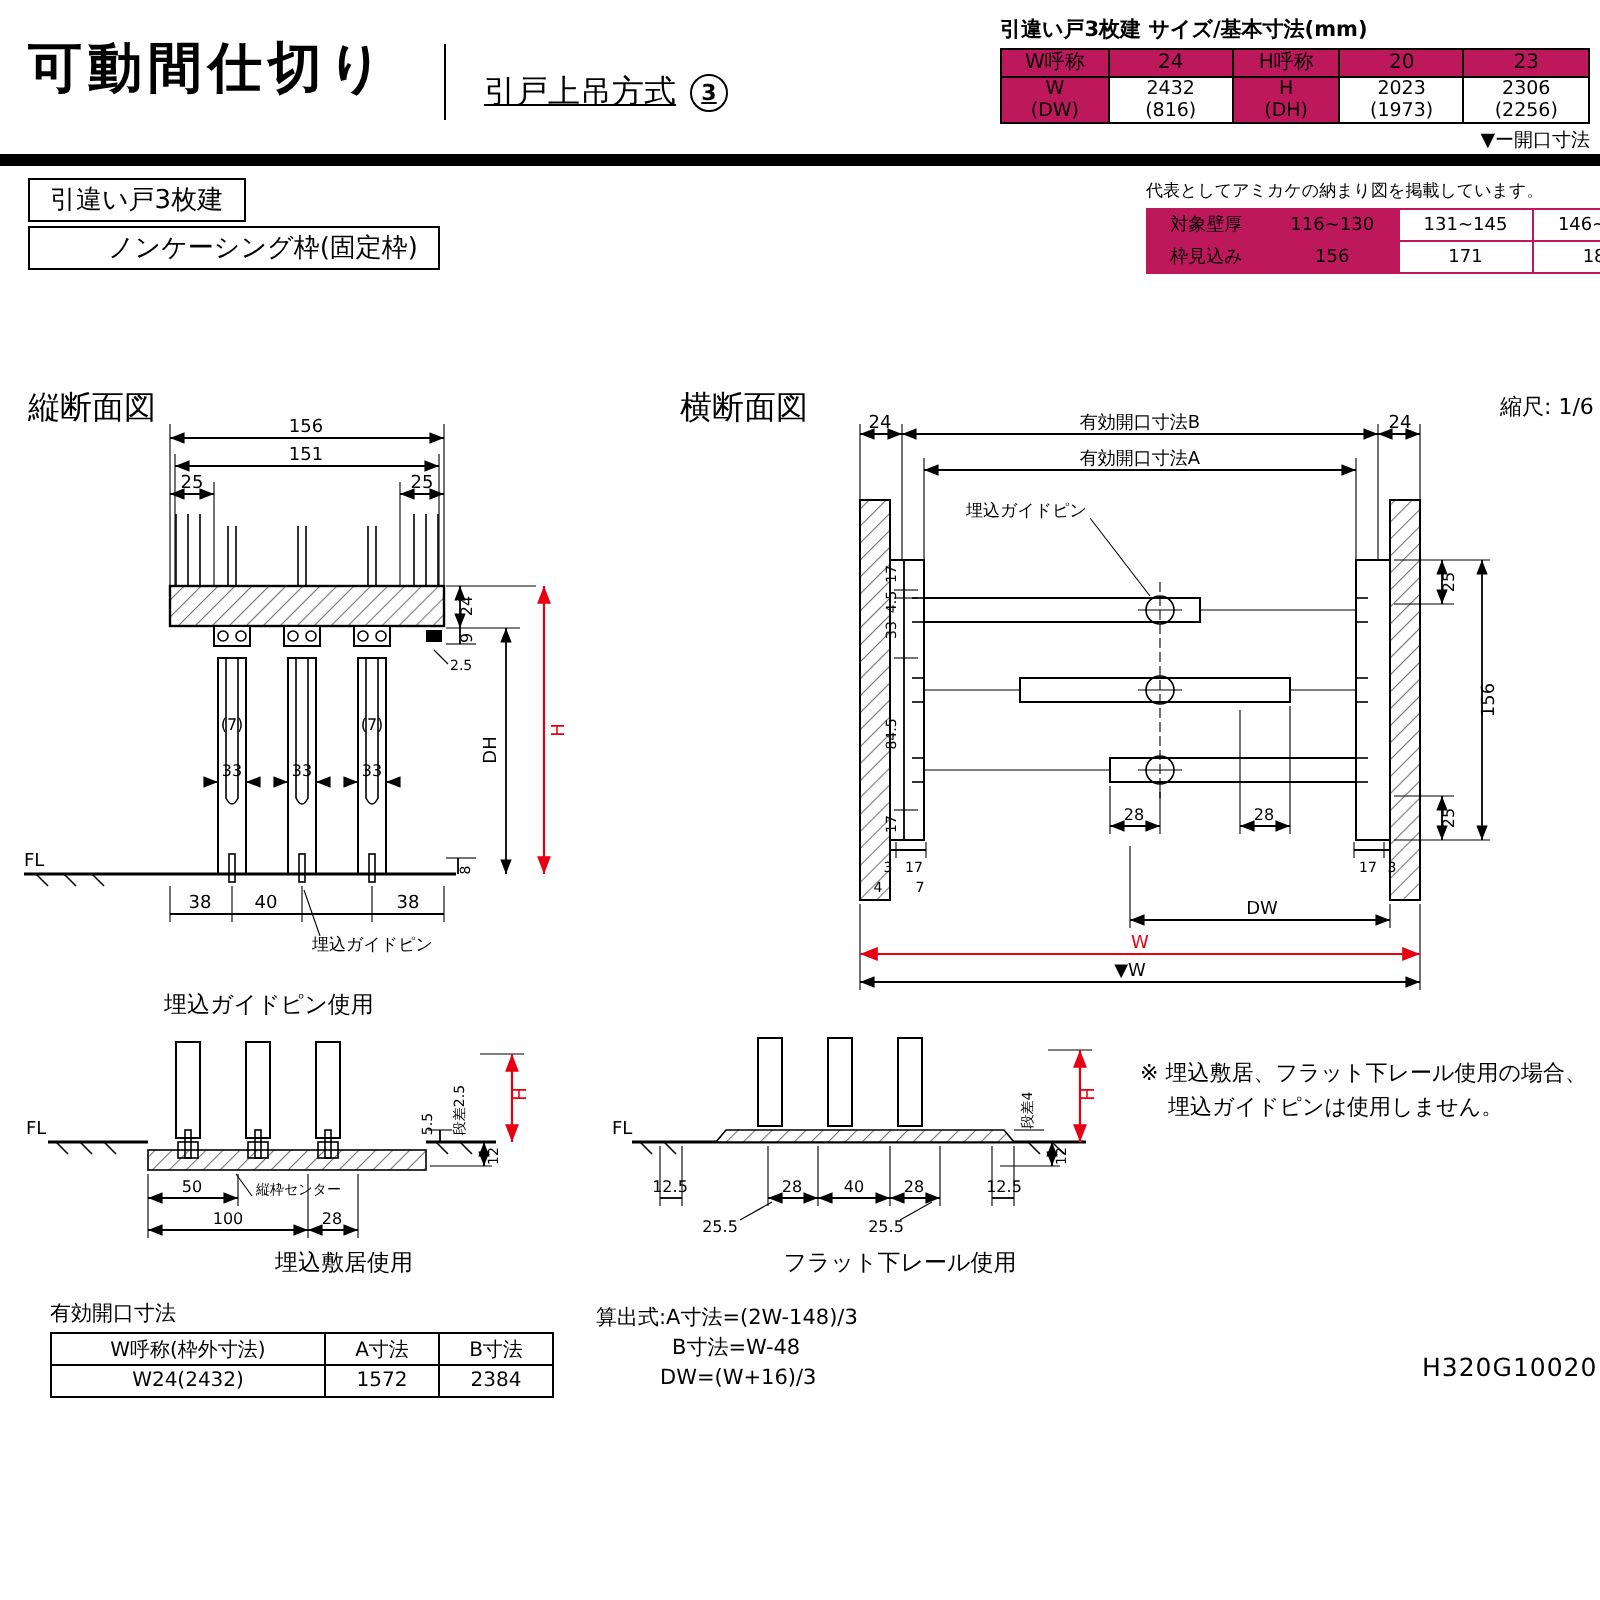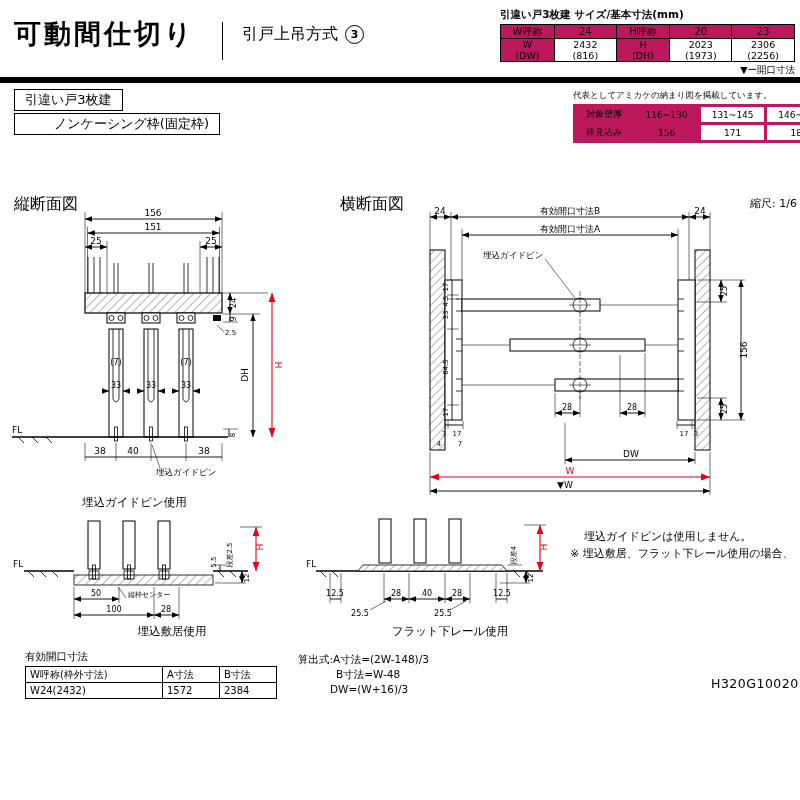--- a/index.html
+++ b/index.html
@@ -13,40 +13,40 @@
   .st-title{font-size:10.5px;font-weight:bold;margin-bottom:2px;white-space:nowrap}
   table.st{border-collapse:collapse}
   table.st td{border:1px solid #000;font-size:10px;text-align:center;padding:0 2px;line-height:13px}
   table.st td div{line-height:11px;font-size:9.5px}
   .g{background:#be185d}
   .st-note{font-size:9.5px;text-align:right;margin-top:2px}
   .blackbar{background:#000}
   .box{border:1.2px solid #000;font-size:13px;padding:1px 10px;background:#fff;width:max-content;white-space:nowrap}
   .wt-note{font-size:8.5px;display:flex;justify-content:space-between;white-space:nowrap}
   table.wt{border-collapse:collapse;margin-top:2px;width:100%}
-  table.wt td{border:3px solid #be185d;font-size:9px;text-align:center;height:15px;padding:0 2px;white-space:nowrap}
+  table.wt td{border:1px solid #be185d;font-size:9px;text-align:center;height:15px;padding:0 2px;white-space:nowrap}
   .dtitle{font-size:16px;white-space:nowrap}
   .scale{font-size:11px;white-space:nowrap}
   svg text{font-family:"DejaVu Sans","Liberation Sans",sans-serif;fill:#000}
   .dim{font-size:9px}
   .dim8{font-size:8px}
   .dim7{font-size:7px}
   .cap{font-size:11.5px}
   .lbl{font-size:8.5px}
   .dline{stroke:#000;stroke-width:0.9;fill:none}
   .ext{stroke:#000;stroke-width:0.55;fill:none}
   .thin{stroke:#000;stroke-width:0.8;fill:none}
   .thick{stroke:#000;stroke-width:1.4;fill:none}
   .wfill{fill:#fff;stroke:#000;stroke-width:1}
   .redl{stroke:#e60012;stroke-width:1.1;fill:none}
   .redt{fill:#e60012}
   .note-block{font-size:11px;line-height:17px;white-space:nowrap}
   .ot-title{font-size:10.5px;margin-bottom:2px}
   table.ot{border-collapse:collapse}
-  table.ot td{border:1px solid #000;font-size:10px;height:15px;padding:0 4px;white-space:nowrap}
+  table.ot td{border:1px solid #000;font-size:10px;text-align:center;height:15px;padding:0 4px;white-space:nowrap}
   .formulas{font-size:10.5px;line-height:15px;white-space:nowrap}
   .doccode{font-size:12.5px;letter-spacing:0.5px}
 </style>
 </head>
 <body>
 
 <div class="page">
 
   <svg width="0" height="0" style="position:absolute" aria-hidden="true">
     <defs>
@@ -58,21 +58,21 @@
       </marker>
       <pattern id="hatch" width="6" height="6" patternUnits="userSpaceOnUse" patternTransform="rotate(45)">
         <rect width="6" height="6" fill="#fff"></rect>
         <line x1="0" y1="0" x2="0" y2="6" stroke="#777" stroke-width="1.1"></line>
       </pattern>
     </defs>
   </svg>
 
   <div class="abs hdr-title" style="left:14px;top:16px;">可動間仕切り</div>
   <div class="abs vdiv" style="left:222px;top:22px;height:38px;"></div>
-  <div class="abs method" style="left:242px;top:24px;">
+  <div class="abs method" style="left:242px;top:36px;text-decoration:underline;">
     <span>引戸上吊方式</span>
     <span class="circ">3</span>
   </div>
 
   <div class="abs" style="left:500px;top:8px;width:295px;">
     <div class="st-title">引違い戸3枚建 サイズ/基本寸法(mm)</div>
     <table class="st">
       <tbody>
           <tr>
         <td class="g" style="width:53px">W呼称</td>
@@ -486,22 +486,22 @@
       <text class="dim8" x="202" y="81" text-anchor="middle">12.5</text>
       <line class="ext" x1="70" y1="95" x2="86" y2="86"></line>
       <text class="dim8" x="60" y="101" text-anchor="middle">25.5</text>
       <line class="ext" x1="150" y1="95" x2="166" y2="86"></line>
       <text class="dim8" x="143" y="101" text-anchor="middle">25.5</text>
     </g>
     <text class="cap" x="150" y="120" text-anchor="middle">フラット下レール使用</text>
   </svg>
 
   <div class="abs note-block" style="left:570px;top:528px;">
+    <div>※ 埋込敷居、フラット下レール使用の場合、</div>
     <div style="padding-left:14px;">埋込ガイドピンは使用しません。</div>
-    <div>※ 埋込敷居、フラット下レール使用の場合、</div>
   </div>
 
   <div class="abs" style="left:25px;top:650px;">
     <div class="ot-title">有効開口寸法</div>
     <table class="ot">
       <tbody>
           <tr>
         <td style="width:128px">W呼称(枠外寸法)</td>
         <td style="width:48px">A寸法</td>
         <td style="width:48px">B寸法</td>

